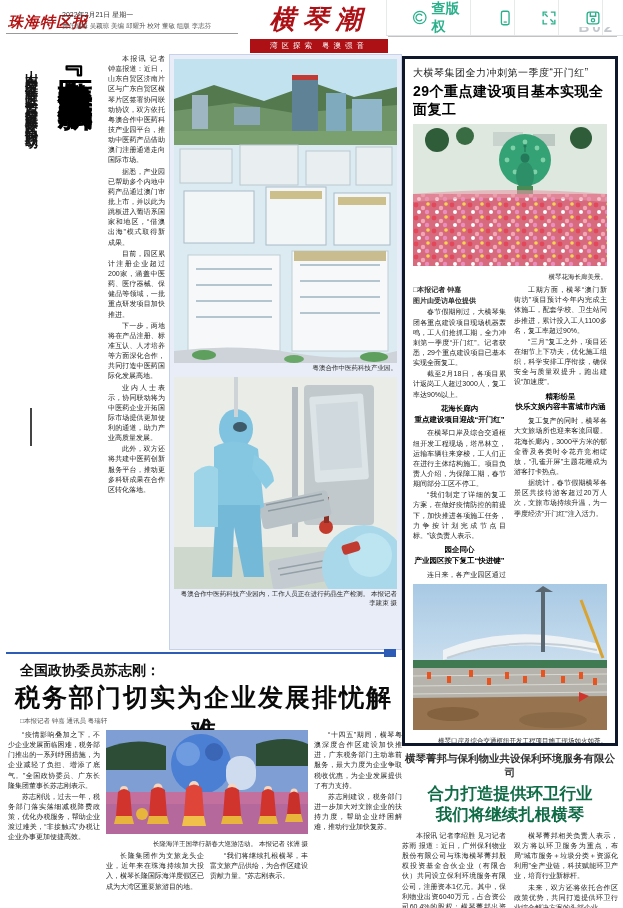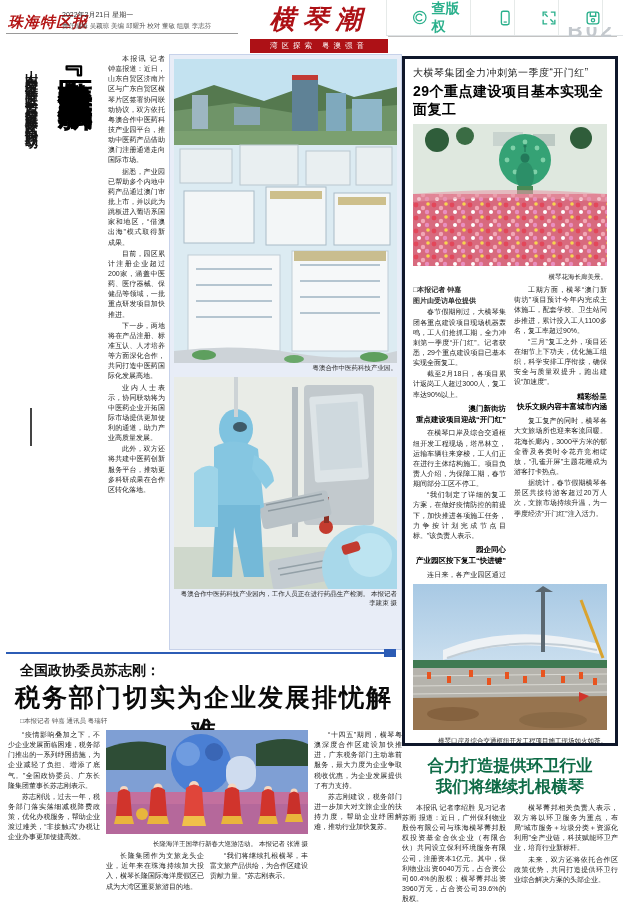--- a/index.html
+++ b/index.html
@@ -21,28 +21,28 @@
   .masthead-banner{margin:2px auto 0;width:138px;height:14px;background:#ad1116;color:#fff;
       font-size:7.5px;letter-spacing:4px;line-height:13px;text-align:center;white-space:nowrap;}
   .toolbar{position:absolute;left:386px;top:0;width:237px;height:36px;display:flex;
       align-items:stretch;background:#fff;border-bottom:1px solid #dfe3e5;}
   .tb-cell{display:flex;align-items:center;justify-content:center;border-left:1px solid #e6eae9;
       cursor:pointer;padding-left:25px;}
   .tb-copy{flex:0 0 84px;gap:4px;color:#2bb08c;font-size:14px;font-weight:bold;}
   .tb-icon{flex:1 1 auto;}
   .tb-gear{border-left:none;flex:0 0 38px;}
   .clipped-label{position:absolute;right:8px;top:27px;height:11px;overflow:hidden;}
-  .clipped-label span{display:block;font-size:21px;font-weight:bold;color:#c3c8cd;
+  .clipped-label span{display:block;font-size:15px;font-weight:bold;color:#c3c8cd;
       letter-spacing:3px;margin-top:-9px;}
 
   
   .tiny{font-size:7px;line-height:1.45;text-align:justify;color:#1d1d1d;}
   .tiny p{margin:0 0 1px;text-indent:2em;}
   .tiny p.byl{text-indent:0;color:#333;font-weight:bold;}
-  .tiny .sub{text-align:right;font-weight:bold;font-size:7.5px;margin:4px 0 3px;color:#000;}
+  .tiny .sub{text-align:center;font-weight:bold;font-size:7.5px;margin:4px 0 3px;color:#000;}
   .cap{font-size:6.5px;color:#2a2a2a;text-align:right;line-height:1.4;}
 
   
   .left-story{position:absolute;left:6px;top:52px;width:396px;height:600px;}
   .kicker-v{position:absolute;left:16px;top:8px;height:340px;writing-mode:vertical-rl;
       text-orientation:upright;font-size:13px;font-weight:600;letter-spacing:3px;color:#161616;}
   .kicker-dash{position:absolute;left:24px;top:356px;width:2px;height:38px;background:#444;}
   .headline-v{position:absolute;left:42px;top:0;height:598px;writing-mode:vertical-rl;
       text-orientation:upright;font-size:35px;font-weight:900;letter-spacing:1px;color:#000;
       line-height:1.55;}
@@ -370,21 +370,21 @@
     </svg>
     <div class="cap rb-cap">横琴花海长廊美景。</div>
 
     <div class="rb-cols">
       <div class="tiny">
           <p class="byl">□本报记者 钟嘉</p>
           <p class="byl">图片由受访单位提供</p>
           <p>春节假期刚过，大横琴集团各重点建设项目现场机器轰鸣，工人们抢抓工期，全力冲刺第一季度“开门红”。记者获悉，29个重点建设项目已基本实现全面复工。</p>
           <p>截至2月18日，各项目累计返岗工人超过3000人，复工率达90%以上。</p>
           <div class="sub">
-            <div>澳门新街坊</div>
+            <div>花海长廊内</div>
             <div>重点建设项目迎战“开门红”</div>
           </div>
           <p>在横琴口岸及综合交通枢纽开发工程现场，塔吊林立，运输车辆往来穿梭，工人们正在进行主体结构施工。项目负责人介绍，为保障工期，春节期间部分工区不停工。</p>
           <p>“我们制定了详细的复工方案，在做好疫情防控的前提下，加快推进各项施工任务，力争按计划完成节点目标。”该负责人表示。</p>
           <div class="sub">
             <div>园企同心</div>
             <div>产业园区按下复工“快进键”</div>
           </div>
           <p>连日来，各产业园区通过专车接送、发放复工补贴等方式帮助员工返岗，园区物业做好防疫消杀，保障企业安心复工复产。</p>
         </div>
@@ -435,20 +435,21 @@
       </g>
       <path d="M0 114 L194 112 L194 146 L0 146 Z" fill="#97744f"></path>
       <ellipse cx="40" cy="130" rx="26" ry="7" fill="#85623f"></ellipse>
       <ellipse cx="140" cy="136" rx="34" ry="8" fill="#8a6a46"></ellipse>
       <path d="M166 118 L166 108 L176 112 Z" fill="#d1342c"></path>
     </svg>
     <div class="cap rb-cap">横琴口岸及综合交通枢纽开发工程项目施工现场如火如荼。</div>
   </div>
 
   <div class="br-story">
+    <div class="br-kicker">横琴菁邦与保利物业共设保利环境服务有限公司</div>
     <div class="br-headline" style="color: rgb(14, 107, 70);">
       <div>合力打造提供环卫行业</div>
       <div>我们将继续扎根横琴</div>
     </div>
     <div class="br-cols">
       <div class="tiny">
           <p>本报讯 记者李绍胜 见习记者苏雨 报道：近日，广州保利物业股份有限公司与珠海横琴菁邦股权投资基金合伙企业（有限合伙）共同设立保利环境服务有限公司，注册资本1亿元。其中，保利物业出资6040万元，占合资公司60.4%的股权；横琴菁邦出资3960万元，占合资公司39.6%的股权。</p>
         </div>
       <div class="tiny">
           <p>横琴菁邦相关负责人表示，双方将以环卫服务为重点，布局“城市服务＋垃圾分类＋资源化利用”全产业链，科技赋能环卫产业，培育行业新标杆。</p>

